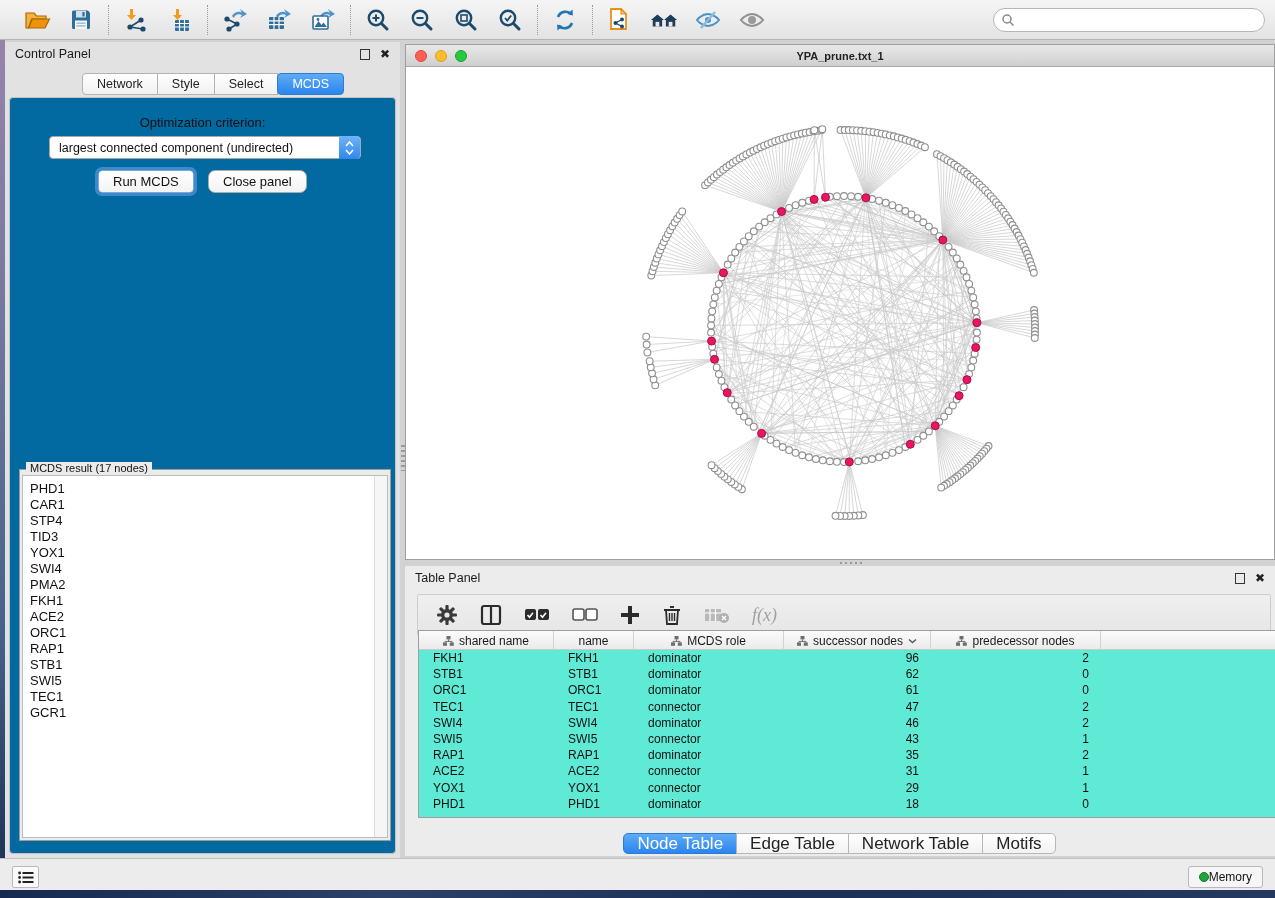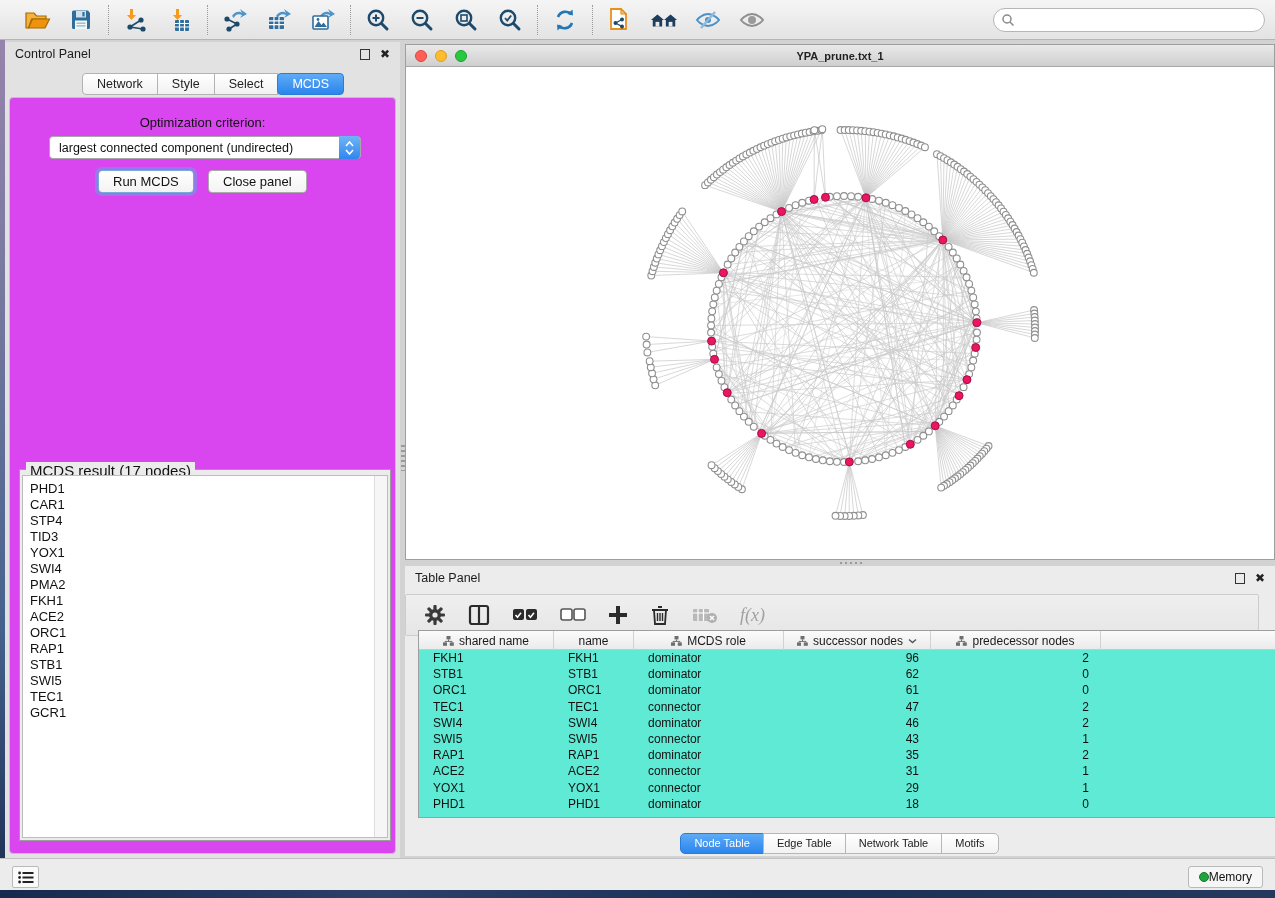--- a/index.html
+++ b/index.html
@@ -27,37 +27,37 @@
   .panel-titlebar { height:24px; display:flex; align-items:center; padding:0 10px; font-size:12.5px; color:#1a1a1a; }
   .panel-titlebar .sp { flex:1; }
   .wicon { font-size:12px; color:#222; margin-left:10px; cursor:pointer; line-height:1; }
   .float-box { width:10px; height:11px; border:1.5px solid #333; display:inline-block; cursor:pointer; margin-left:10px;}
   .cp-tabs { position:absolute; left:78px; top:31px; display:flex; height:22px; }
   .cp-tab { border:1px solid #b3b3b3; background:linear-gradient(#ffffff,#f1f1f1); color:#222;
     font-size:12.5px; padding:3px 14px; margin-left:-1px; cursor:pointer; }
   .cp-tab:first-child { border-radius:4px 0 0 4px; }
   .cp-tab.sel { background:linear-gradient(#5fabf6,#2a85ee); color:#fff; border-color:#2a7cd8; border-radius:4px; }
   .cp-body { position:absolute; left:4px; top:55px; width:387px; height:757px;
-    background:#d946ef; border:1px solid #c2c2c2; border-radius:4px; }
+    background:#0369a1; border:1px solid #c2c2c2; border-radius:4px; }
   .opt-label { position:absolute; left:0; top:17px; width:100%; text-align:center; font-size:13px; color:#111; }
   .opt-select { position:absolute; left:39px; top:38px; width:312px; height:23px; background:#fff;
     border:1px solid #a8a8a8; border-radius:4px; font-size:12.5px; color:#111;
     display:flex; align-items:center; padding-left:9px; cursor:pointer; }
   .opt-select .stepper { position:absolute; right:0; top:-1px; width:21px; height:23px; border-radius:0 4px 4px 0;
     background:linear-gradient(#6fb4f8,#2f87ec); display:flex; flex-direction:column; align-items:center; justify-content:center; gap:2px;}
   .stepper svg { display:block; }
   .btn { background:linear-gradient(#ffffff,#f3f3f3); border:1px solid #ababab; border-radius:4px;
     font-size:13px; color:#111; height:23px; padding:0 14px; cursor:pointer; font-family:"Liberation Sans",sans-serif;}
   .btn.focusring { box-shadow:0 0 0 3px rgba(98,160,233,.6); border-color:#7aa8d8; }
   .run-btn { position:absolute; left:88px; top:72px; }
-  .close-btn { position:absolute; left:198px; top:72px; }
+  .close-btn { position:absolute; left:198px; top:72px;border-radius:7px; }
   .mcds-group { position:absolute; left:9px; top:371px; width:372px; height:372px;
     border:1px solid #9c9c9c; background:#ebebeb; }
   .mcds-group .legend { position:absolute; left:6px; top:-8px; background:#ebebeb; padding:0 4px;
-    font-size:15px; color:#111; }
+    font-size:11px; color:#111; }
   .mcds-list { position:absolute; left:2px; top:5px; right:2px; bottom:2px; background:#fff;
     border:1px solid #bdbdbd; overflow:hidden; }
   .mcds-list .items { padding:5px 0 0 7px; font-size:13px; color:#111; line-height:16px; }
   .mcds-scroll { position:absolute; right:0; top:0; width:13px; height:100%;
     background:#f6f6f6; border-left:1px solid #ddd; }
 
   
   .netwin { position:absolute; left:405px; top:44px; width:870px; height:516px; background:#fff;
     border:1px solid #9e9e9e; }
   .net-title { height:22px; background:linear-gradient(#e9e9e9,#cfcfcf); border-bottom:1px solid #a8a8a8;
@@ -68,41 +68,41 @@
 
   
   .hsplit { position:absolute; left:405px; top:560px; width:870px; height:6px; background:#d2d2d2; }
   .hsplit .grip { position:absolute; left:50%; top:2px; width:24px; height:2px;
     background:repeating-linear-gradient(90deg,#9a9a9a 0 2px,transparent 2px 5px); }
   .vgrip { position:absolute; left:401px; top:445px; width:4px; height:26px;
     background:repeating-linear-gradient(180deg,#9a9a9a 0 2px,transparent 2px 5px); }
 
   
   .tpanel { position:absolute; left:405px; top:566px; width:870px; height:290px; background:#ececec; }
-  .tp-toolbar { position:absolute; left:0; top:28px; width:854px; height:42px;
+  .tp-toolbar { position:absolute; left:12px; top:28px; width:854px; height:42px;
     background:linear-gradient(#efefef,#e6e6e6); border:1px solid #cdcdcd; border-radius:2px;
     display:flex; align-items:center; gap:22px; padding-left:18px; }
   .tp-tbtn { display:flex; align-items:center; justify-content:center; cursor:pointer; }
   .fx { font-family:"Liberation Serif", serif; font-style:italic; font-size:18px; color:#a0a0a0; }
   .ntable { position:absolute; left:13px; top:64px; width:1018px; height:188px; background:#5eead4;
     border:1px solid #9e9e9e; overflow:hidden; }
   .thead { position:absolute; left:0; top:0; width:100%; height:19px;
     background:linear-gradient(#fbfbfb,#ebebeb); border-bottom:1px solid #c9c9c9; display:flex; }
   .th { position:relative; height:19px; border-right:1px solid #d2d2d2; display:flex;
     align-items:center; justify-content:center; font-size:12px; color:#1a1a1a; gap:5px; }
   .trows { position:absolute; left:0; top:19px; width:100%; }
   .tr { display:flex; height:16.2px; align-items:center; font-size:12px; color:#111; }
   .td { padding-left:14px; overflow:hidden; white-space:nowrap; }
   .td.num { text-align:right; padding-right:12px; padding-left:0; }
   .tscroll { position:absolute; right:2px; top:20px; width:13px; height:166px; background:#fbfbfb;
     border-left:1px solid #e2e2e2; }
   .tthumb { position:absolute; left:2px; top:6px; width:9px; height:89px; background:#b3b3b3; border-radius:5px; }
   .bottom-tabs { position:absolute; left:0; top:267px; width:100%; display:flex; justify-content:center; }
   .btab { border:1px solid #b7b7b7; background:linear-gradient(#ffffff,#f2f2f2); color:#222;
-    font-size:11px; height:21px; line-height:19px; padding:0 13px; margin-left:-1px; cursor:pointer; }
+    font-size:17px; height:21px; line-height:19px; padding:0 13px; margin-left:-1px; cursor:pointer; }
   .btab:first-child { border-radius:5px 0 0 5px; }
   .btab:last-child { border-radius:0 5px 5px 0; }
   .btab.sel { background:linear-gradient(#5fabf6,#2a85ee); color:#fff; border-color:#2a7cd8; }
 
   
   .statusbar { position:absolute; left:0px; top:858px; width:1275px; height:32px; background:#ececec;
     border-top:1px solid #c2c2c2; }
   .list-btn { position:absolute; left:12px; top:7px; width:27px; height:22px; background:#fafafa;
     border:1px solid #b9b9b9; border-radius:2px; display:flex; align-items:center; justify-content:center; cursor:pointer;}
   .mem-btn { position:absolute; right:12px; top:7px; height:22px; background:#f6f6f6; border:1px solid #b9b9b9;

